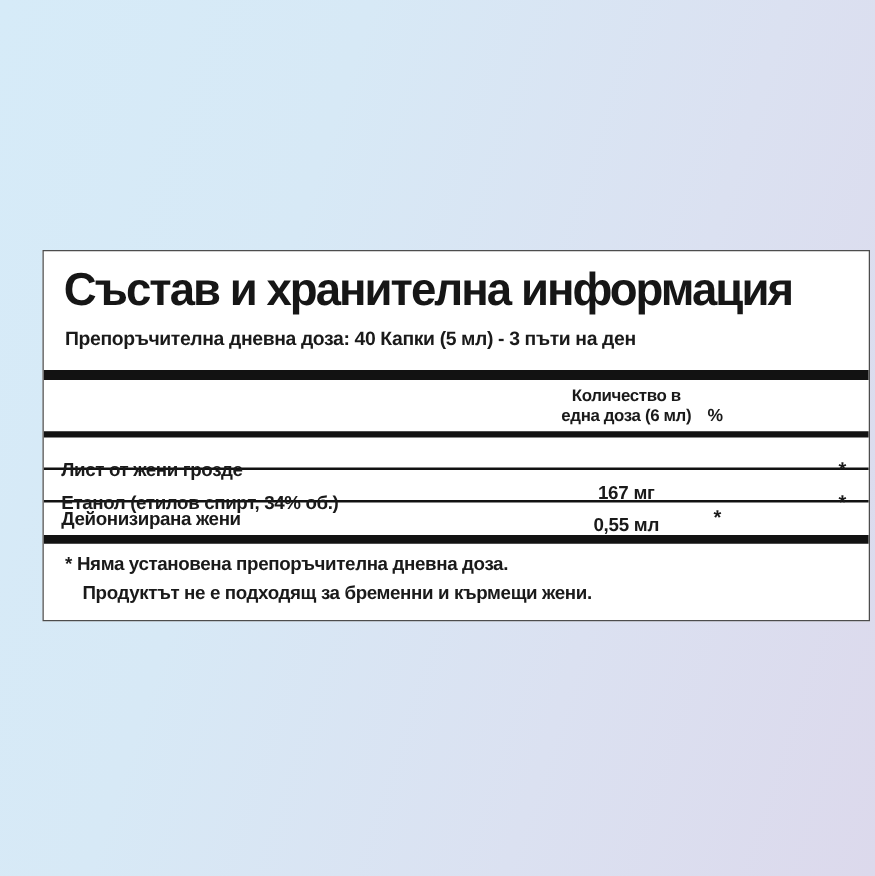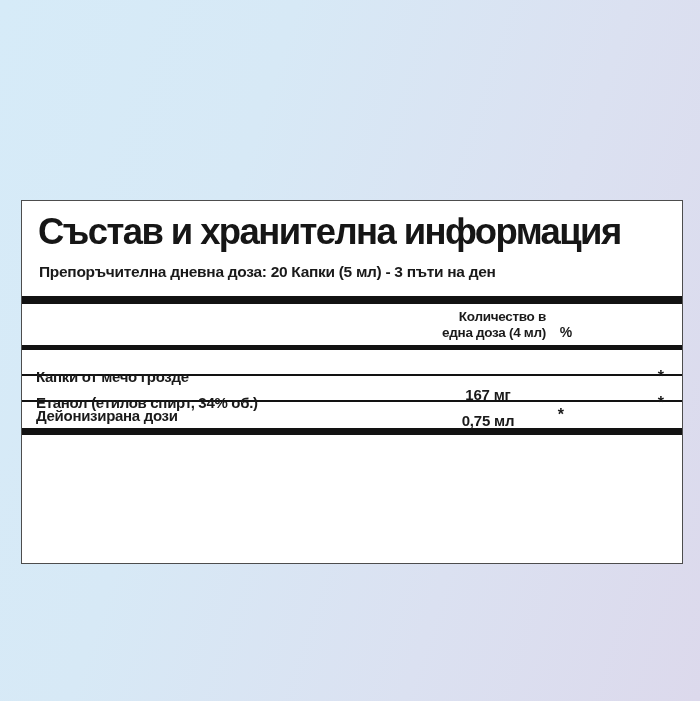--- a/index.html
+++ b/index.html
@@ -5,24 +5,24 @@
   * { margin: 0; padding: 0; box-sizing: border-box; }
   html, body { width: 700px; height: 701px; }
   body {
     font-family: "Liberation Sans", sans-serif;
     background: linear-gradient(108deg, #d6ebf8 0%, #d7e9f6 32%, #dbe1f1 68%, #dcd9ec 100%);
     overflow: hidden;
     position: relative;
   }
   .panel {
     position: absolute;
-    left: 21px;
+    left: 34px;
     top: 200px;
     width: 662px;
-    height: 364px;
+    height: 297px;
     background: #ffffff;
     border: 1.5px solid #4d4d4d;
     overflow: hidden;
     color: #1a1a1a;
   }
   .panel-title {
     margin: 10px 14px 2px 16px;
     font-size: 37px;
     font-weight: bold;
     letter-spacing: -1.6px;
@@ -48,21 +48,21 @@
     grid-template-columns: 1fr 160px 26px 100px;
     padding-right: 10px;
     align-items: center;
   }
   .thead { min-height: 41px; padding-top: 4px; padding-bottom: 4px; }
   .th {
     font-size: 13.5px;
     font-weight: bold;
     letter-spacing: -0.3px;
     line-height: 16px;
-    text-align: right;
+    text-align: center;
   }
   .th-amount { padding-left: 44px; }
   .th-percent { align-self: end; padding-bottom: 1px; font-size: 14px; }
   .trow { height: 26px; }
   .trow.sep { border-bottom: 2px solid #121212; }
   .td-name {
     padding-left: 14px;
     font-size: 15px;
     font-weight: bold;
     letter-spacing: -0.3px;
@@ -95,52 +95,56 @@
 </style>
 </head>
 <body>
 
 <div style="position:absolute;inset:0;">
 
   <section class="panel">
 
     <h1 class="panel-title">Състав и хранителна информация</h1>
 
-    <p class="intro">Препоръчителна дневна доза: 20 Капки (5 мл) - 3 пъти на ден</p>
+    <p class="intro">Препоръчителна дневна доза: 40 Капки (5 мл) - 3 пъти на ден</p>
 
     <div class="bar thick-top"></div>
 
     <div class="grid thead">
       <div></div>
       <div class="th th-amount">
         <span style="display:block">Количество в</span>
-        <span style="display:block">една доза (4 мл)</span>
+        <span style="display:block">една доза (6 мл)</span>
       </div>
       <div class="th th-percent">%</div>
     </div>
 
     <div class="bar mid"></div>
 
     <div class="grid trow sep">
-      <div class="td-name">Капки от мечо грозде</div>
+      <div class="td-name">Лист от жени грозде</div>
       <div class="td-amount">167 мг</div>
       <div></div>
       <div class="td-daily">*</div>
     </div>
 
     <div class="grid trow sep">
       <div class="td-name">Етанол (етилов спирт, 34% об.)</div>
-      <div class="td-amount">0,75 мл</div>
+      <div class="td-amount">0,55 мл</div>
       <div></div>
       <div class="td-daily">*</div>
     </div>
 
     <div class="grid trow">
-      <div class="td-name">Дейонизирана дози</div>
+      <div class="td-name">Дейонизирана жени</div>
       <div></div>
       <div class="td-daily">*</div>
     </div>
 
     <div class="bar thick-bottom"></div>
 
+    <div class="footnotes">
+      <p class="footnote-line1"><span class="fn-marker">*</span><span>Няма установена препоръчителна дневна доза.</span></p>
+      <p class="footnote-line2">Продуктът не е подходящ за бременни и кърмещи жени.</p>
+    </div>
 
   </section>
 </div>
 
 </body></html>

